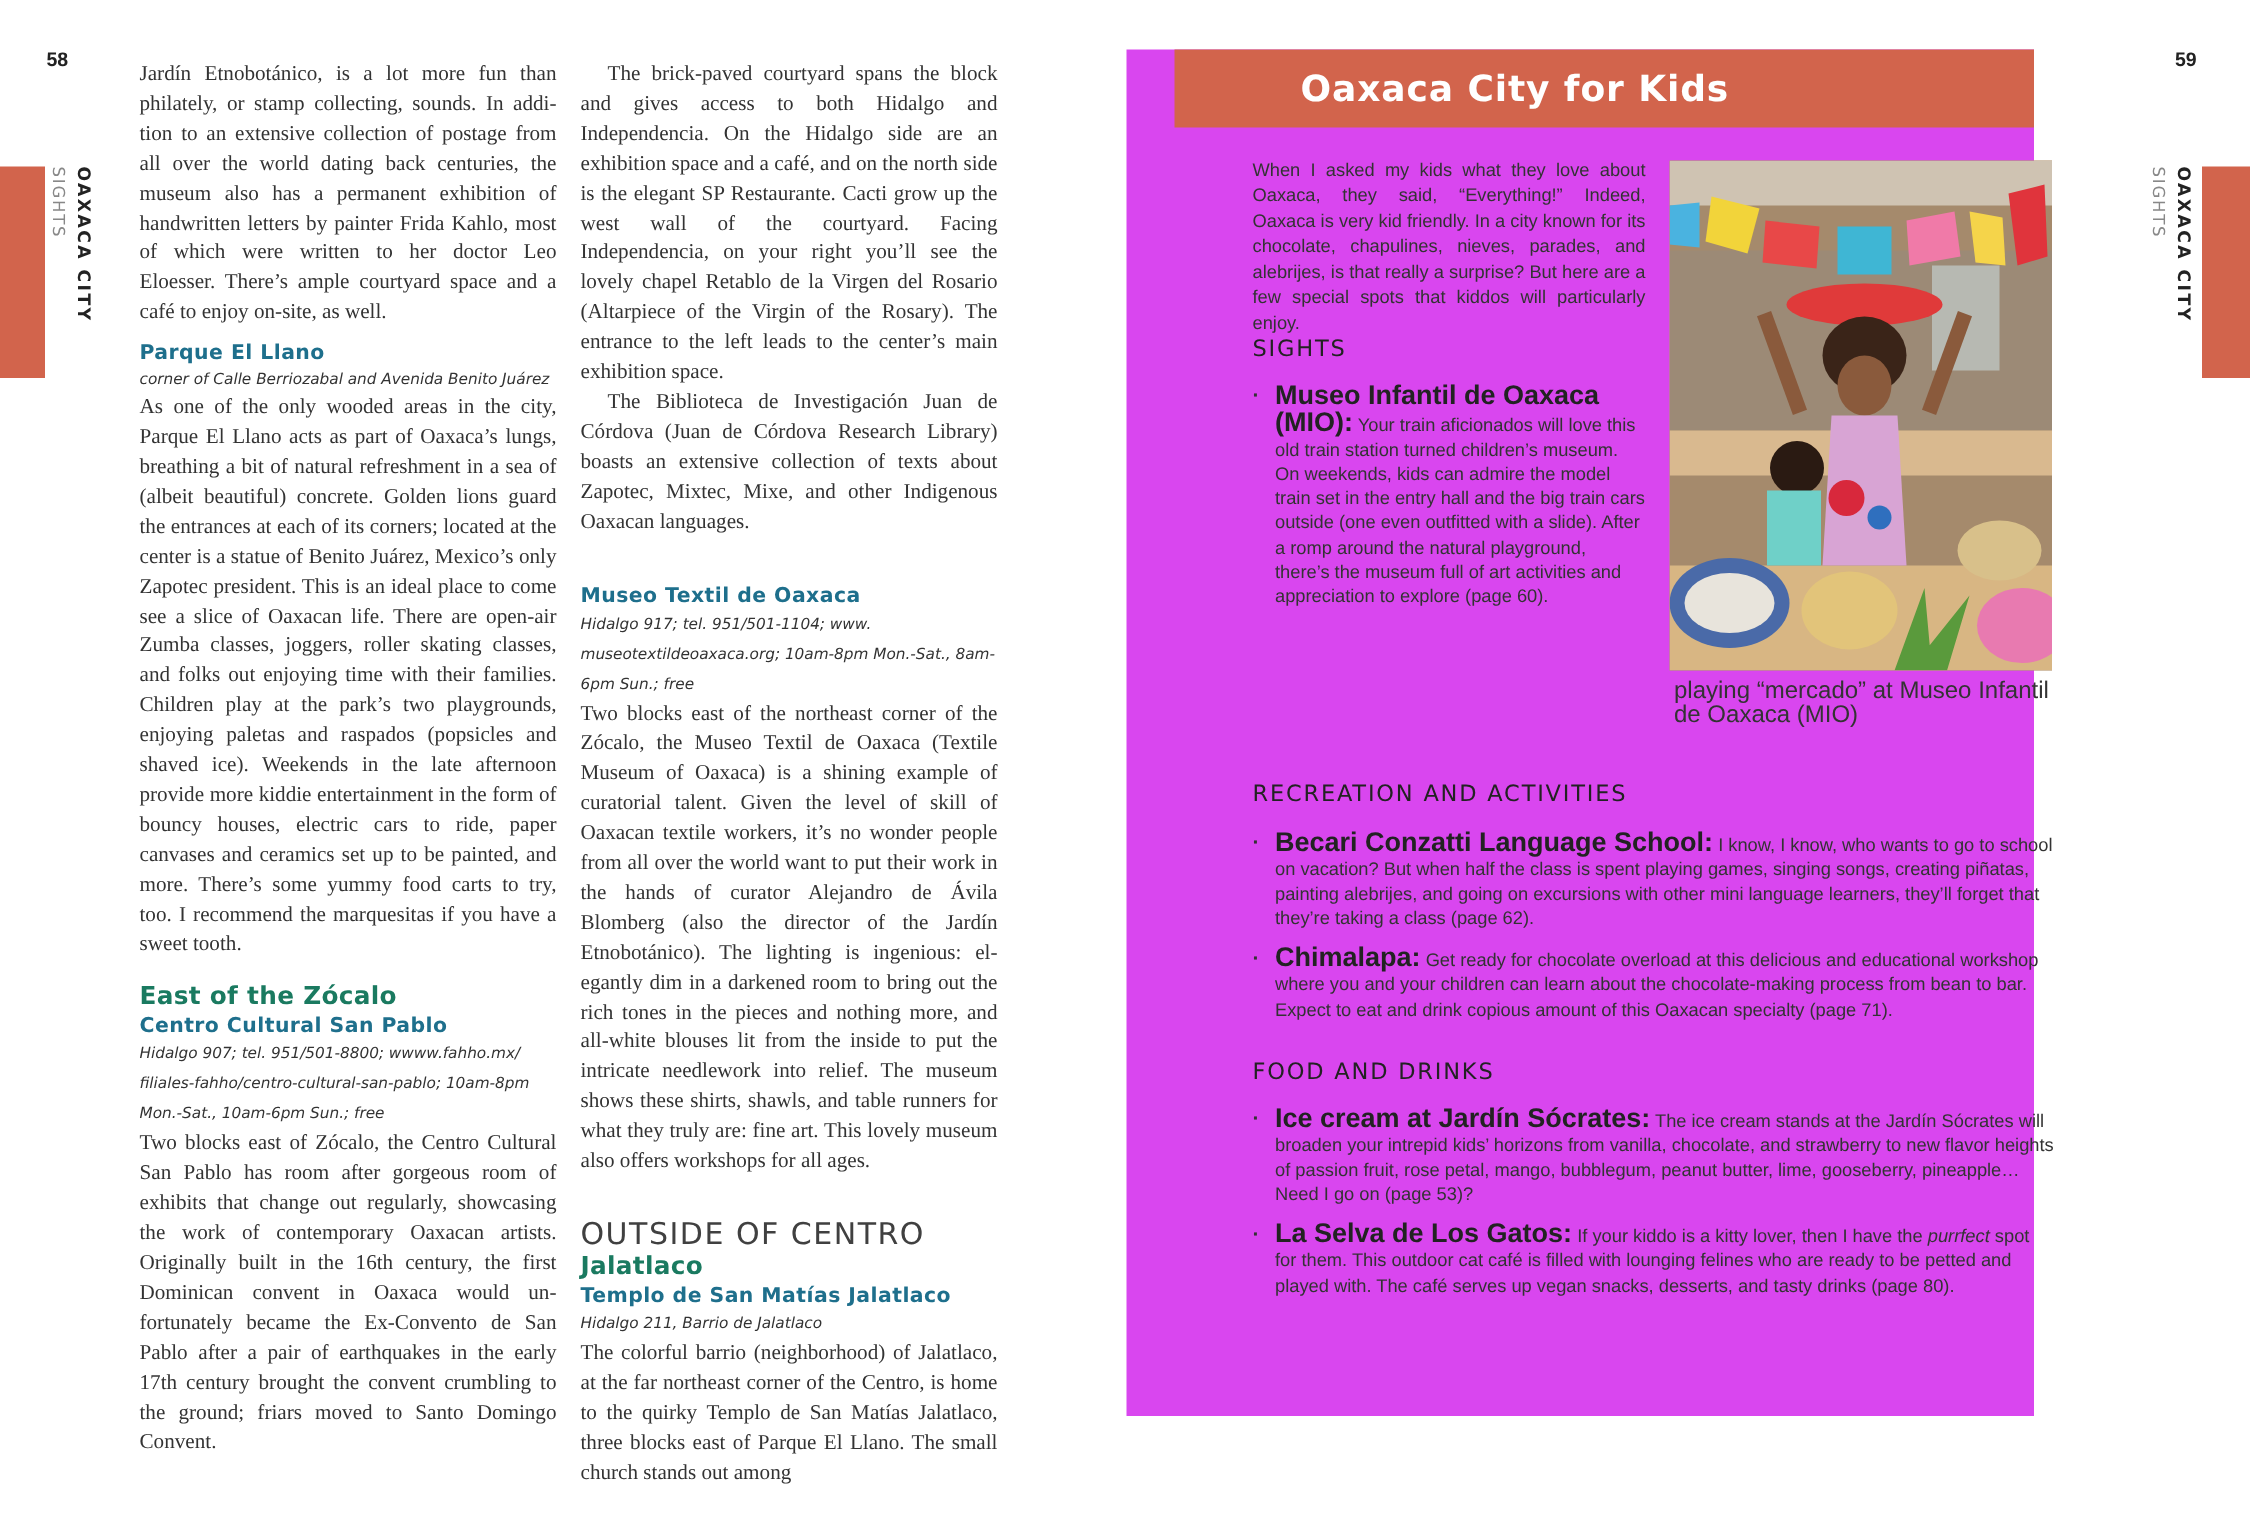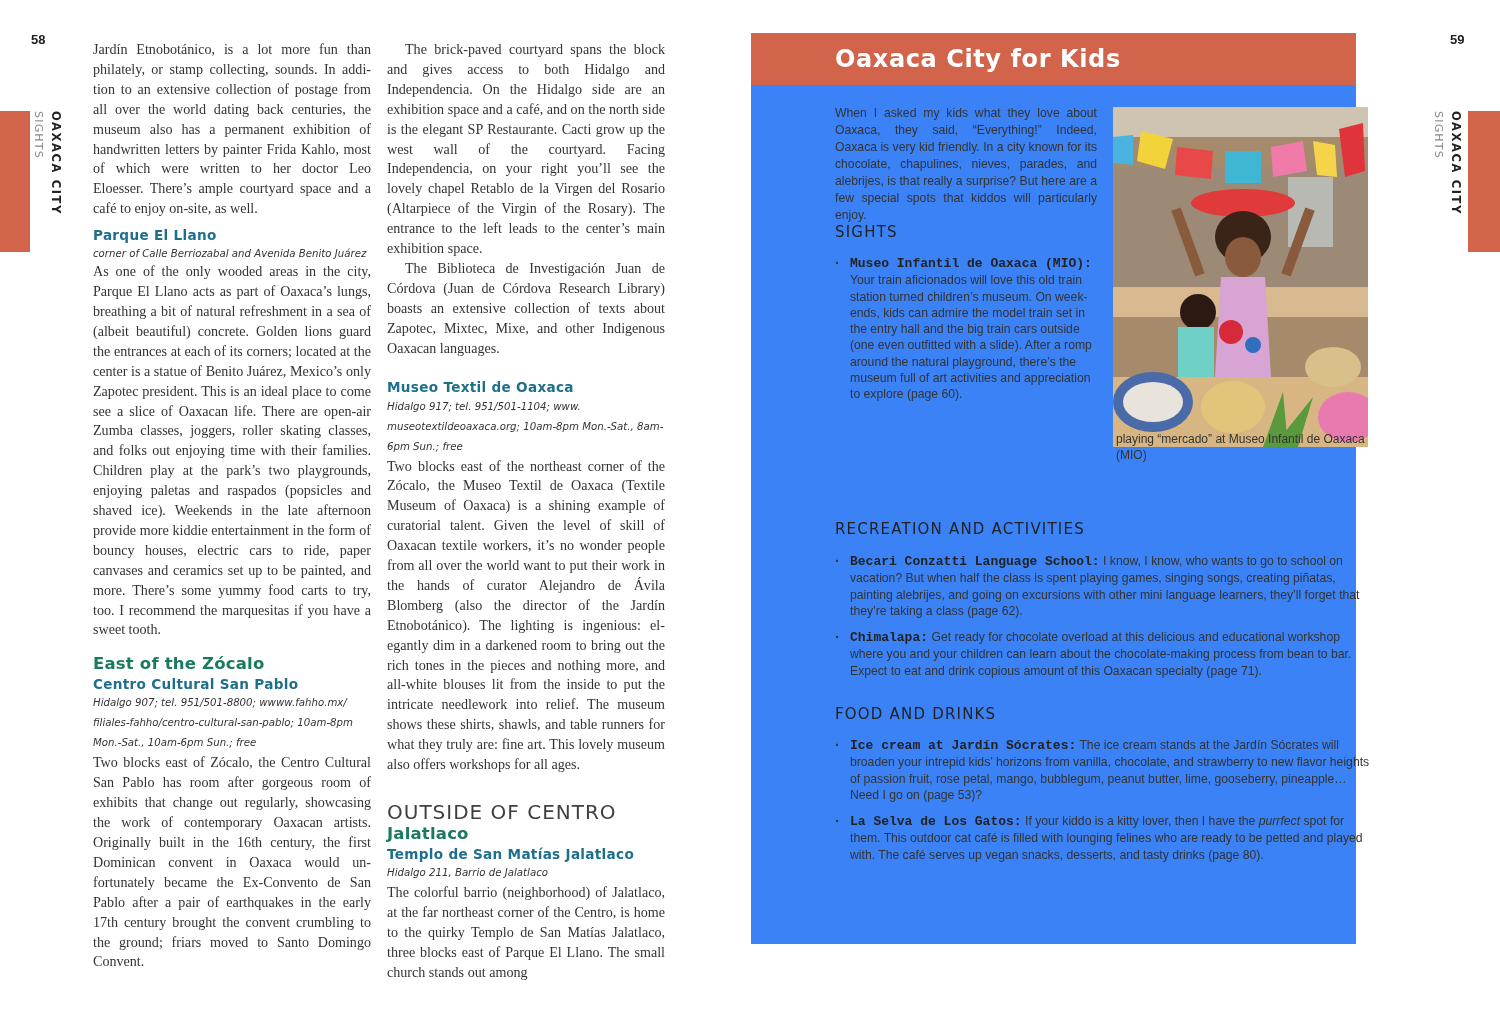--- a/index.html
+++ b/index.html
@@ -16,31 +16,31 @@
   .col { position: absolute; top: 40px; width: 278px; }
   .body-text { font-size: 14.1px; line-height: 19.9px; text-align: justify; color: #333; hyphens: manual; }
   .body-text.indent { text-indent: 18px; }
   .h-listing { font-family: "DejaVu Sans", sans-serif; font-weight: bold; font-size: 13.6px; color: #1e6f8c; margin-top: 6px; line-height: 20px; letter-spacing: 0.3px; }
   .h-area { font-family: "DejaVu Sans", sans-serif; font-weight: bold; font-size: 16.5px; color: #1a7a60; margin-top: 13px; line-height: 22px; letter-spacing: 0.2px; }
   .h-area + .h-listing { margin-top: 0; line-height: 18px; }
   .h-section { font-family: "DejaVu Sans", sans-serif; font-weight: normal; font-size: 20px; color: #404040; margin-top: 26px; line-height: 22px; letter-spacing: 1px; }
   .h-section + .h-area { margin-top: 0; }
   .info { font-family: "DejaVu Sans", sans-serif; font-style: italic; font-size: 10.2px; line-height: 20px; color: #333; }
 
-  .sidebar { position: absolute; left: 751px; top: 33px; width: 605px; height: 911px; background: #3b82f6; }
+  .sidebar { position: absolute; left: 751px; top: 33px; width: 605px; height: 911px; background: #d946ef; padding-left: 32px; }
   .sidebar-header { height: 52px; background: #d2644c; position: relative; }
   .sidebar-title { position: absolute; left: 84px; top: 12px; font-family: "DejaVu Sans", sans-serif; font-weight: bold; font-size: 24px; color: #ffffff; letter-spacing: 0.6px; }
   .sb-intro { position: absolute; left: 84px; top: 72px; width: 262px; font-family: "Liberation Sans", sans-serif; font-size: 12.2px; line-height: 17px; text-align: justify; color: #333; }
   .sb-photo { position: absolute; left: 362px; top: 74px; width: 255px; height: 340px; overflow: hidden; background: #b89a7a; }
-  .sb-caption { position: absolute; left: 365px; top: 399px; width: 250px; font-family: "Liberation Sans", sans-serif; font-size: 12px; line-height: 15.5px; color: #333; }
+  .sb-caption { position: absolute; left: 365px; top: 420px; width: 250px; font-family: "Liberation Sans", sans-serif; font-size: 16px; line-height: 15.5px; color: #333; }
   .sb-h { position: absolute; left: 84px; font-family: "DejaVu Sans", sans-serif; font-size: 15px; letter-spacing: 1.2px; color: #222; font-weight: normal; }
   .sb-list { position: absolute; left: 84px; list-style: none; }
   .sb-list li { position: relative; padding-left: 15px; font-family: "Liberation Sans", sans-serif; font-size: 12.2px; line-height: 16.3px; color: #333; margin-bottom: 10px; }
   .sb-list li::before { content: "\00B7"; position: absolute; left: 0; top: 0; font-weight: bold; font-size: 14px; color: #333; }
-  .sb-list li .lead { font-family: Liberation Mono, monospace; font-weight: bold; font-size: 13px; color: #222; }
+  .sb-list li .lead { font-family: Liberation Sans, sans-serif; font-weight: bold; font-size: 18px; color: #222; }
   .sb-list.narrow { width: 262px; }
   .sb-list.wide { width: 535px; }
 </style>
 </head>
 <body>
 
 <div>
   <div class="page-num" style="left:31px;">58</div>
   <div class="tab" style="left:0;"></div>
   <div class="side-label" style="left:30px;">
@@ -55,21 +55,21 @@
     <p class="body-text">As one of the only wooded areas in the city, Parque El Llano acts as part of Oaxaca’s lungs, breathing a bit of natural refreshment in a sea of (albeit beautiful) concrete. Golden lions guard the entrances at each of its corners; lo­cated at the center is a statue of Benito Juárez, Mexico’s only Zapotec president. This is an ideal place to come see a slice of Oaxacan life. There are open-air Zumba classes, joggers, roller skating classes, and folks out enjoying time with their families. Children play at the park’s two playgrounds, enjoying paletas and raspados (popsicles and shaved ice). Weekends in the late afternoon provide more kiddie en­tertainment in the form of bouncy houses, elec­tric cars to ride, paper canvases and ceramics set up to be painted, and more. There’s some yummy food carts to try, too. I recommend the marquesitas if you have a sweet tooth.</p>
     <h2 class="h-area">East of the Zócalo</h2>
     <h3 class="h-listing">Centro Cultural San Pablo</h3>
     <p class="info">Hidalgo 907; tel. 951/501-8800; wwww.fahho.mx/ filiales-fahho/centro-cultural-san-pablo; 10am-8pm Mon.-Sat., 10am-6pm Sun.; free</p>
     <p class="body-text">Two blocks east of Zócalo, the Centro Cultural San Pablo has room after gorgeous room of exhibits that change out regularly, showcas­ing the work of contemporary Oaxacan art­ists. Originally built in the 16th century, the first Dominican convent in Oaxaca would un­fortunately became the Ex-Convento de San Pablo after a pair of earthquakes in the early 17th century brought the convent crumbling to the ground; friars moved to Santo Domingo Convent.</p>
   </div>
 
   <div class="col" style="left:387px;">
     <p class="body-text indent">The brick-paved courtyard spans the block and gives access to both Hidalgo and Independencia. On the Hidalgo side are an exhibition space and a café, and on the north side is the elegant SP Restaurante. Cacti grow up the west wall of the courtyard. Facing Independencia, on your right you’ll see the lovely chapel Retablo de la Virgen del Rosario (Altarpiece of the Virgin of the Rosary). The entrance to the left leads to the center’s main exhibition space.</p>
     <p class="body-text indent">The Biblioteca de Investigación Juan de Córdova (Juan de Córdova Research Library) boasts an extensive collection of texts about Zapotec, Mixtec, Mixe, and other Indigenous Oaxacan languages.</p>
-    <h3 class="h-listing" style="margin-top:18px;">Museo Textil de Oaxaca</h3>
+    <h3 class="h-listing" style="margin-top:28px;">Museo Textil de Oaxaca</h3>
     <p class="info">Hidalgo 917; tel. 951/501-1104; www. museotextildeoaxaca.org; 10am-8pm Mon.-Sat., 8am-6pm Sun.; free</p>
     <p class="body-text">Two blocks east of the northeast corner of the Zócalo, the Museo Textil de Oaxaca (Textile Museum of Oaxaca) is a shining example of curatorial talent. Given the level of skill of Oaxacan textile workers, it’s no wonder peo­ple from all over the world want to put their work in the hands of curator Alejandro de Ávila Blomberg (also the director of the Jardín Etnobotánico). The lighting is ingenious: el­egantly dim in a darkened room to bring out the rich tones in the pieces and nothing more, and all-white blouses lit from the inside to put the intricate needlework into relief. The mu­seum shows these shirts, shawls, and table runners for what they truly are: fine art. This lovely museum also offers workshops for all ages.</p>
     <h1 class="h-section">OUTSIDE OF CENTRO</h1>
     <h2 class="h-area">Jalatlaco</h2>
     <h3 class="h-listing">Templo de San Matías Jalatlaco</h3>
     <p class="info">Hidalgo 211, Barrio de Jalatlaco</p>
     <p class="body-text">The colorful barrio (neighborhood) of Jalatlaco, at the far northeast corner of the Centro, is home to the quirky Templo de San Matías Jalatlaco, three blocks east of Parque El Llano. The small church stands out among</p>
   </div>
 </div>
 

